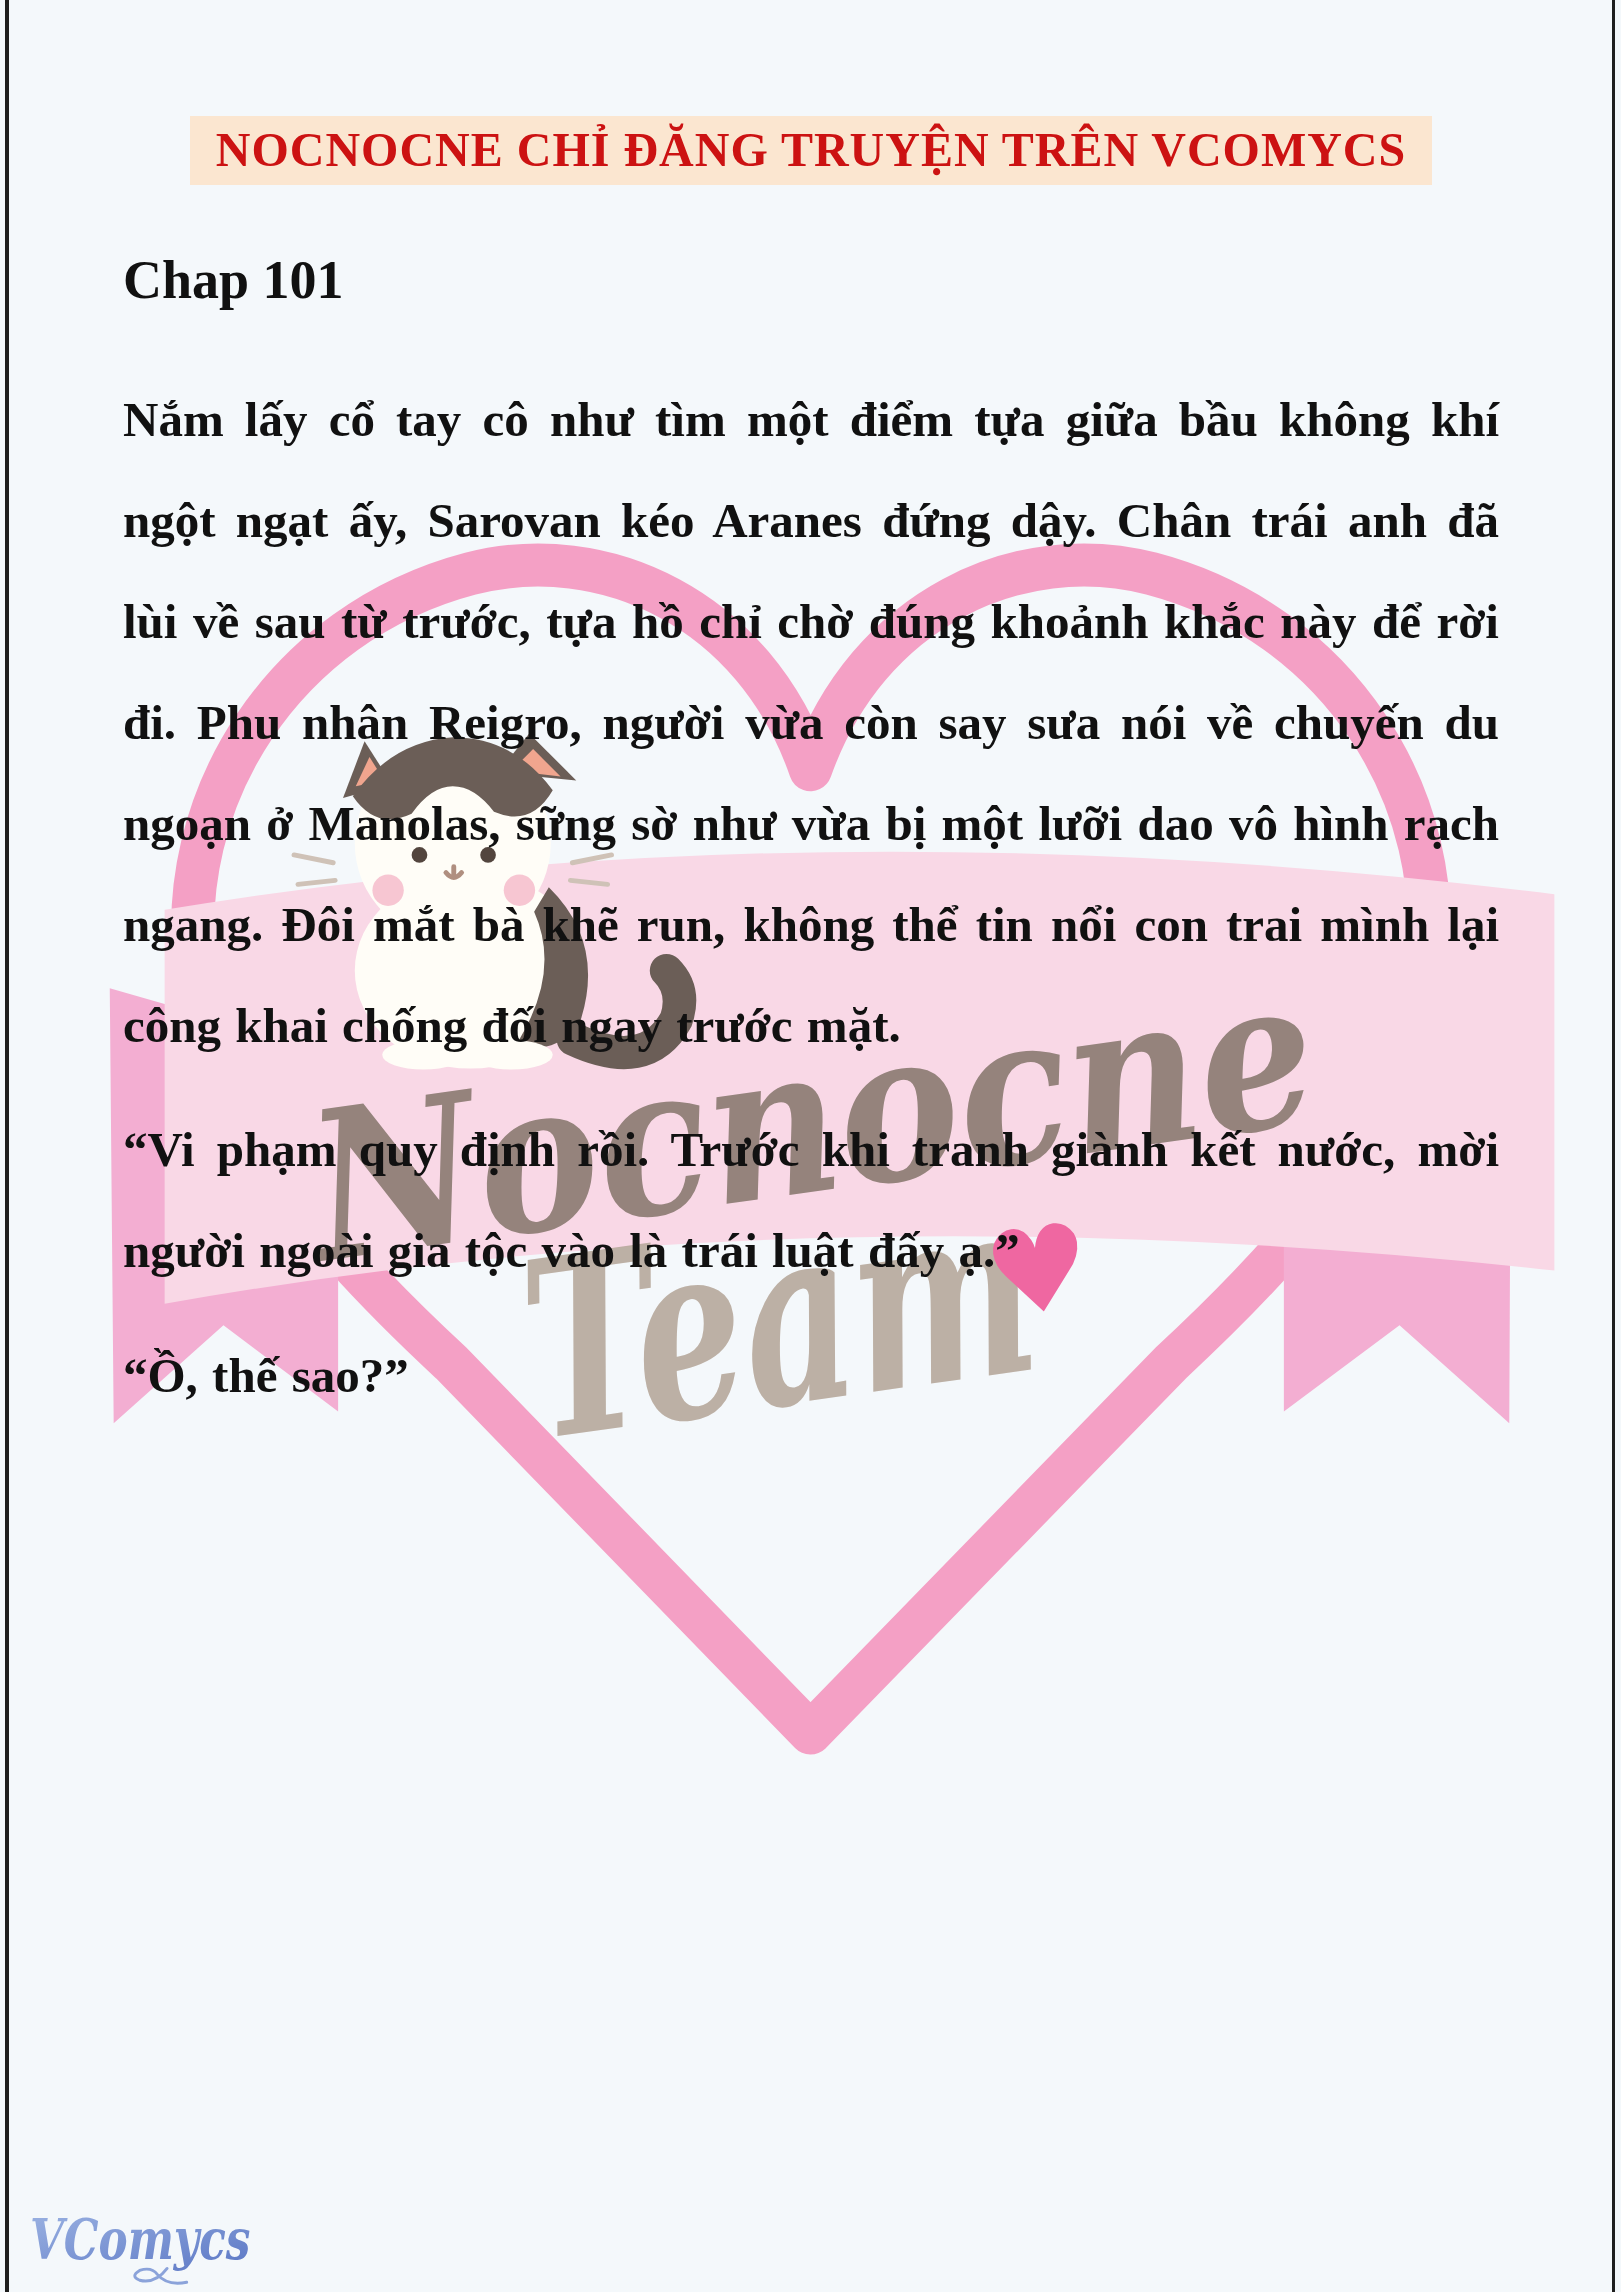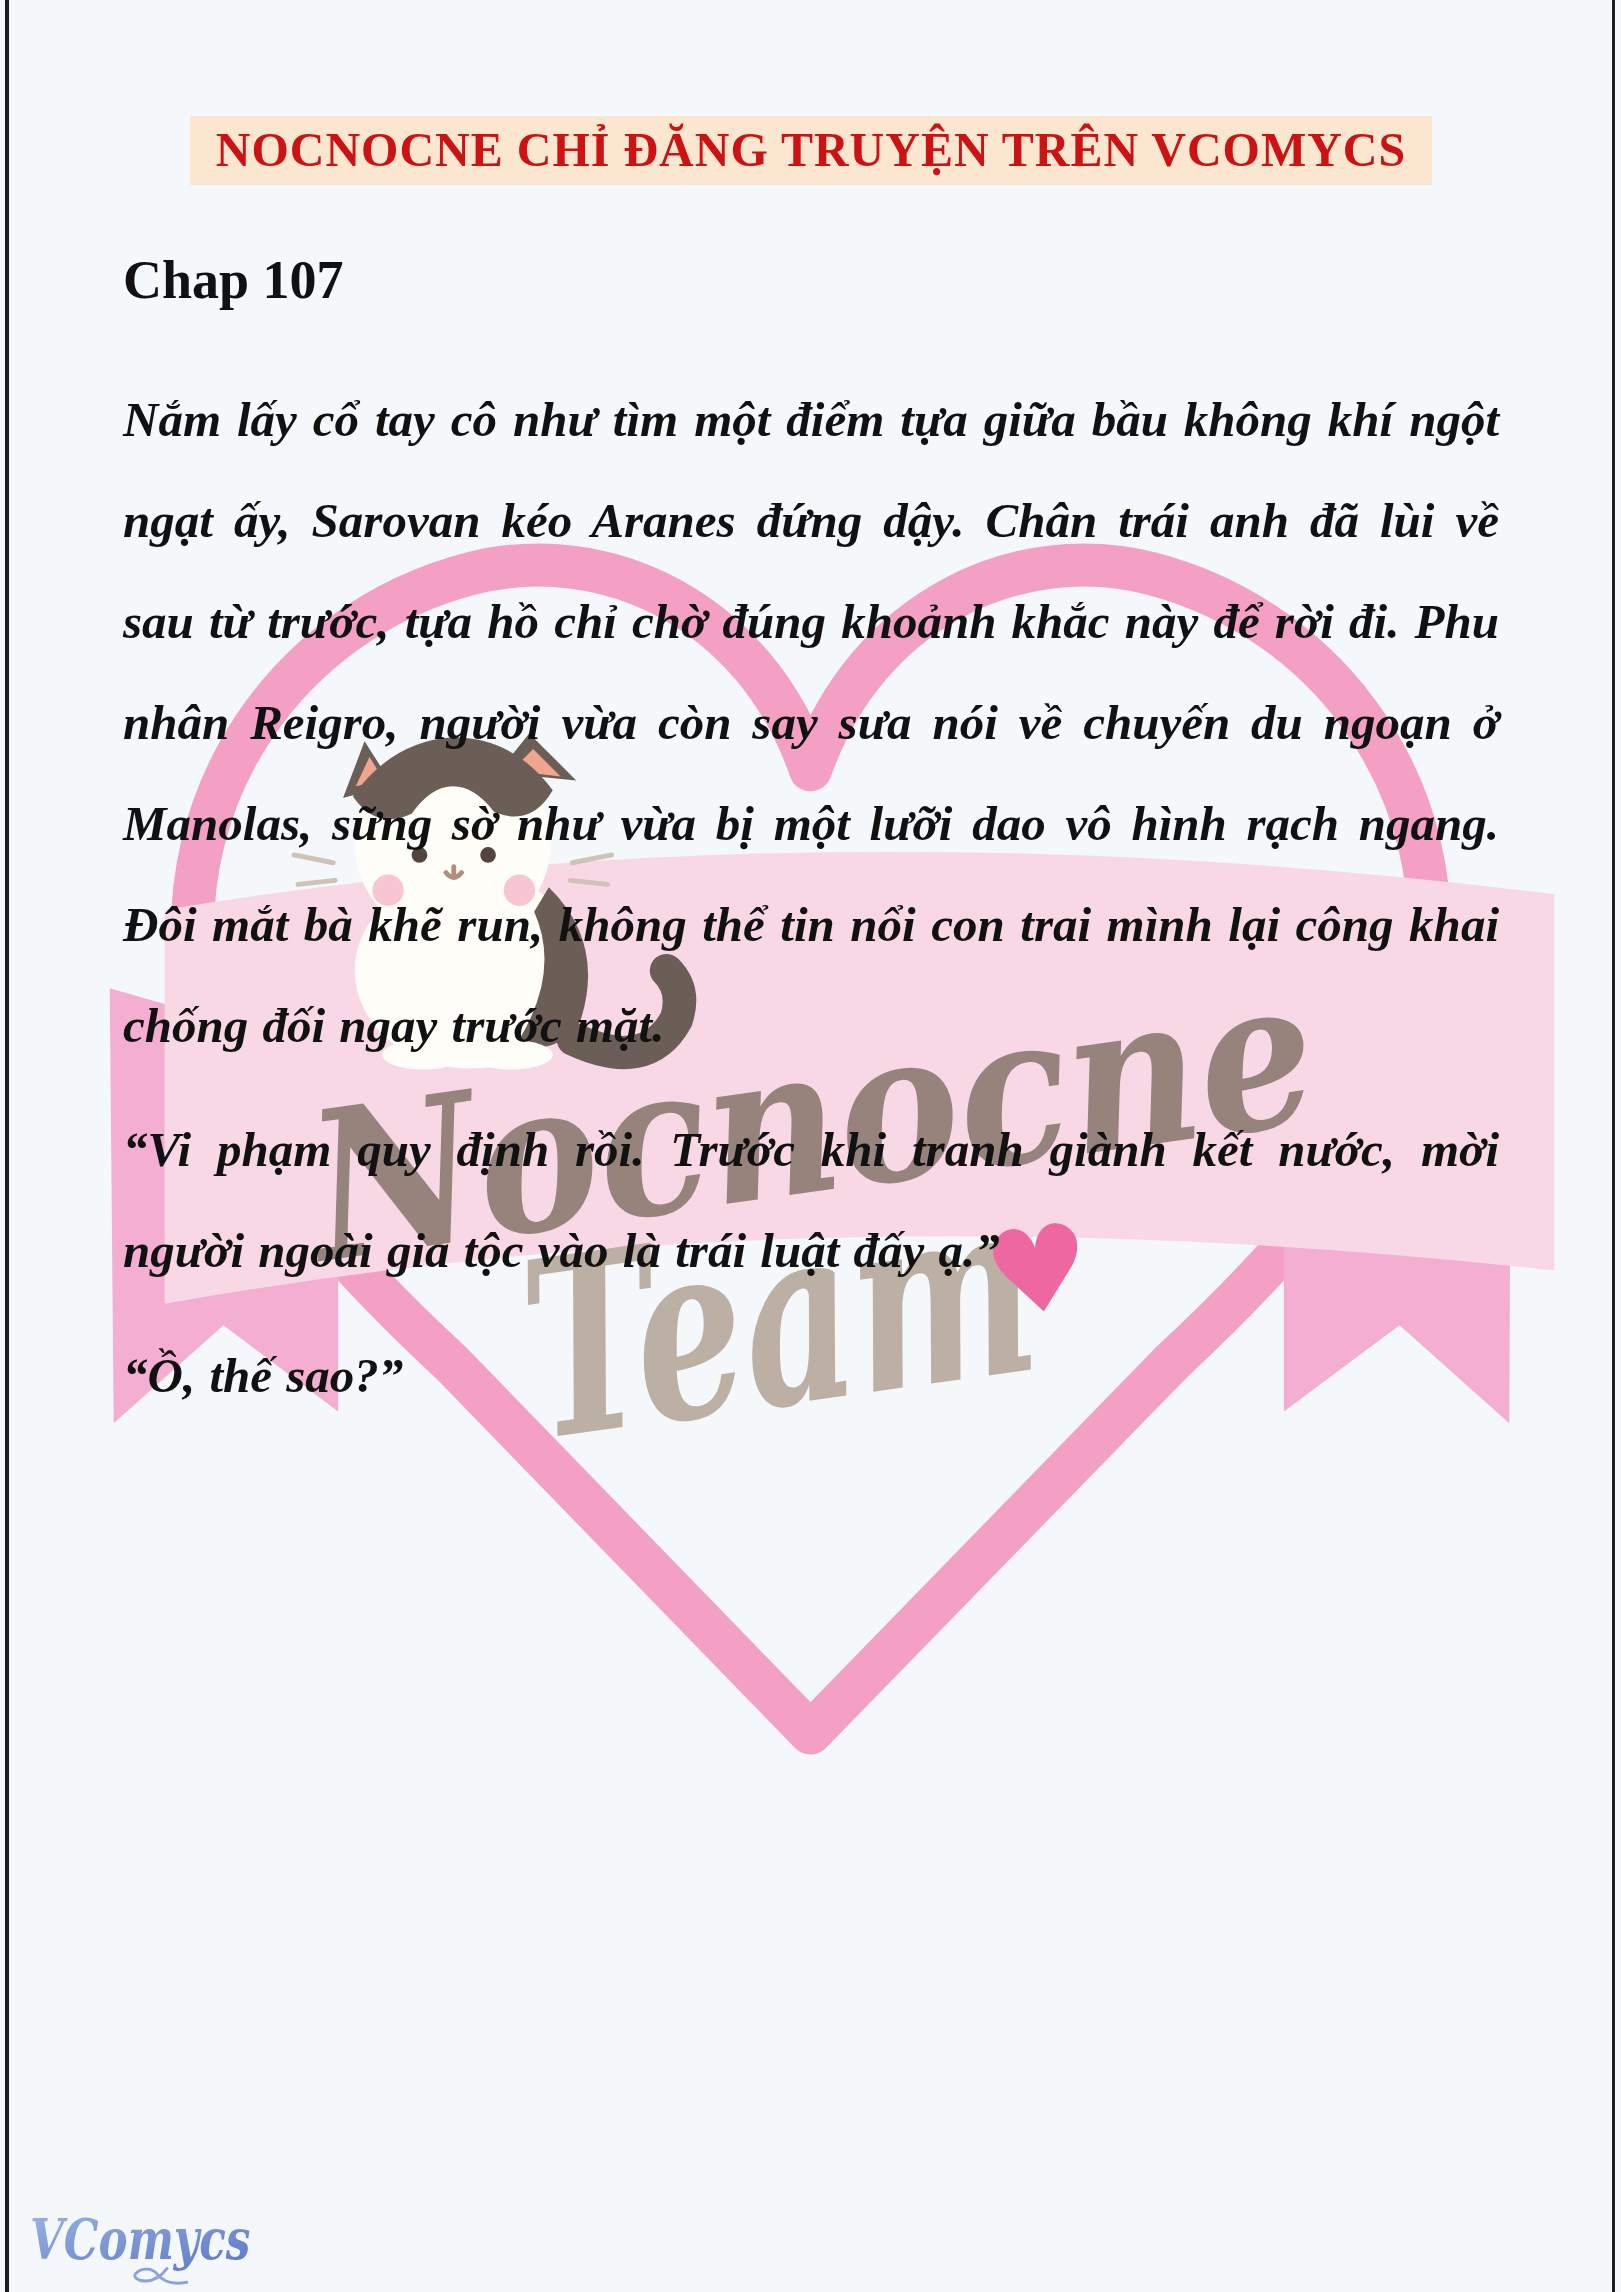--- a/index.html
+++ b/index.html
@@ -20,21 +20,21 @@
     background:var(--title-highlight,#fbe6d0);
     color:var(--title-red,#cc1212);
     font-weight:bold;font-size:48px;line-height:53px;
     padding:6.9px 25.5px 8.8px;letter-spacing:1px;
     white-space:nowrap;
   }
   .chapter{
     margin:61px 0 0;color:var(--body-text,#111);
     font-weight:bold;font-size:54px;line-height:69px;
   }
-  .story{margin-top:54px;font-style:italic;}
+  .story{margin-top:54px;}
   .story p{
     margin:0 0 23.5px;color:var(--body-text,#111);
     font-weight:bold;font-size:49px;line-height:101px;
     text-align:justify;word-spacing:2px;
   }
   .wm-serif{font-family:"DejaVu Serif","Liberation Serif",serif;font-style:italic;font-weight:bold;}
   .logo-box{position:absolute;left:19.6px;top:2194px;width:255px;height:98px;z-index:1;}
 </style>
 </head>
 <body>
@@ -76,21 +76,21 @@
 
     <text class="wm-serif" x="830" y="1215" font-size="210" text-anchor="middle" textLength="1030" lengthAdjust="spacingAndGlyphs" transform="rotate(-8 830 1150)" style="fill:var(--watermark-text,#8d7c74)" opacity="0.92">Nocnocne</text>
     <text class="wm-serif" x="800" y="1432" font-size="250" text-anchor="middle" textLength="520" lengthAdjust="spacingAndGlyphs" transform="rotate(-8 800 1380)" style="fill:var(--team-text,#b7a99c)" opacity="0.9">Team</text>
     <text x="1060" y="1338" font-size="120" text-anchor="middle" transform="rotate(-8 1060 1300)" style="fill:var(--heart-accent,#ef67a1);font-family:'DejaVu Sans',sans-serif">♥</text>
   </svg>
 
   <div class="content">
     <div class="title-wrap">
       <span class="title-highlight">NOCNOCNE CHỈ ĐĂNG TRUYỆN TRÊN VCOMYCS</span>
     </div>
-    <div class="chapter">Chap 107</div>
+    <div class="chapter">Chap 101</div>
     <div class="story">
         <p>Nắm lấy cổ tay cô như tìm một điểm tựa giữa bầu không khí ngột ngạt ấy, Sarovan kéo Aranes đứng dậy. Chân trái anh đã lùi về sau từ trước, tựa hồ chỉ chờ đúng khoảnh khắc này để rời đi. Phu nhân Reigro, người vừa còn say sưa nói về chuyến du ngoạn ở Manolas, sững sờ như vừa bị một lưỡi dao vô hình rạch ngang. Đôi mắt bà khẽ run, không thể tin nổi con trai mình lại công khai chống đối ngay trước mặt.</p>
         <p>“Vi phạm quy định rồi. Trước khi tranh giành kết nước, mời người ngoài gia tộc vào là trái luật đấy ạ.”</p>
         <p>“Ồ, thế sao?”</p>
       </div>
   </div>
 
   <svg class="logo-box" viewBox="0 0 260 100" aria-hidden="true">
     <defs>
       <linearGradient id="logoGrad" x1="0" y1="0" x2="1" y2="1">

